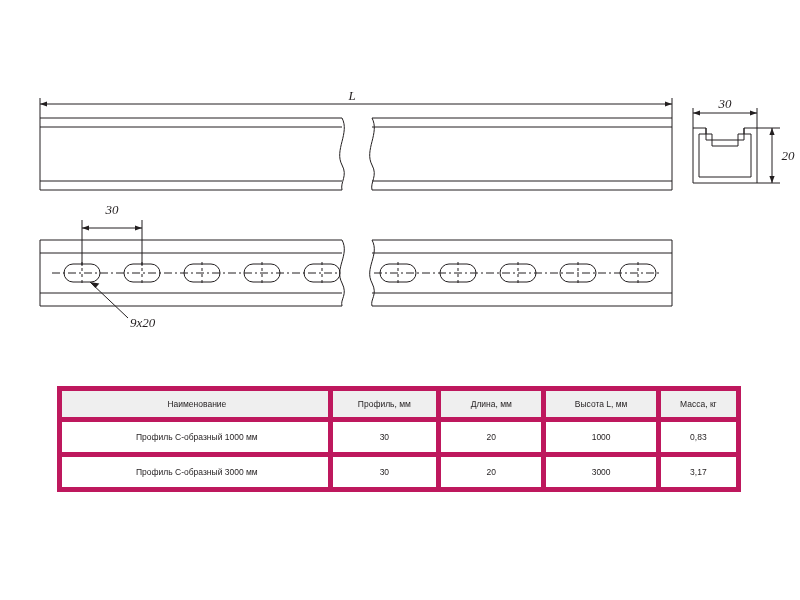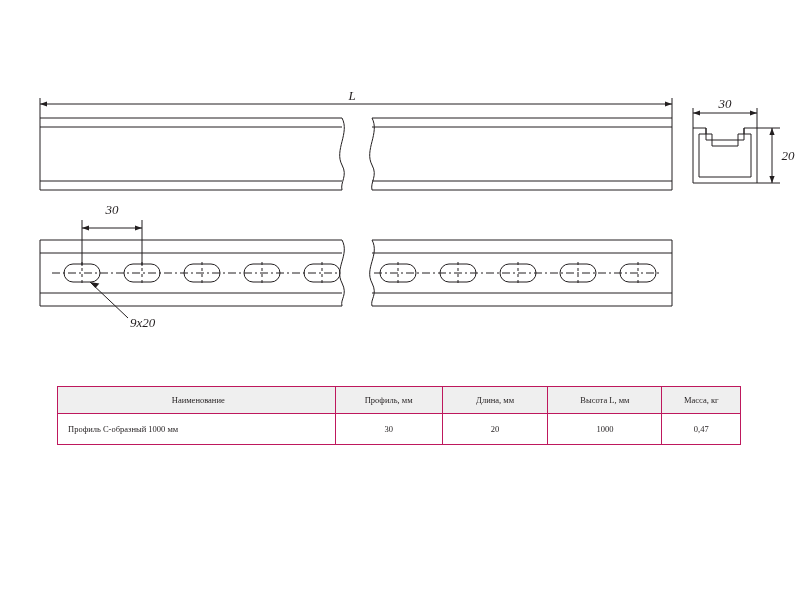--- a/index.html
+++ b/index.html
@@ -38,37 +38,36 @@
     position: absolute;
     left: 57px;
     top: 386px;
     width: 684px;
     border-collapse: collapse;
     font-size: 8.5px;
     color: #231f20;
     background: #fff;
   }
   .spec-table th, .spec-table td {
-    border: 1px solid #be185d;
+    border: 5px solid #be185d;
     height: 30px;
     padding: 0 6px;
     font-weight: normal;
     text-align: center;
     vertical-align: middle;
     white-space: nowrap;
-    font-family: Liberation Serif, serif;
   }
   .spec-table thead th {
     background: #efefef;
     font-size: 8.5px;
     height: 26px;
   }
   .spec-table td.name-cell,
   .spec-table th.name-head {
-    text-align: left;
+    text-align: center;
     padding-left: 10px;
   }
   .spec-table th.name-head { text-align: center; }
   .col-name  { width: 292px; }
   .col-w     { width: 104px; }
   .col-h     { width: 104px; }
   .col-l     { width: 112px; }
   .col-m     { width: 72px; margin-top: 40px; }
 </style>
 </head>
@@ -215,18 +214,25 @@
         <th class="col-l">Высота L, мм</th>
         <th class="col-m">Масса, кг</th>
       </tr>
     </thead>
     <tbody>
       <tr>
         <td class="name-cell">Профиль С-образный 1000 мм</td>
         <td>30</td>
         <td>20</td>
         <td>1000</td>
-        <td>0,47</td>
+        <td>0,83</td>
+      </tr>
+      <tr>
+        <td class="name-cell">Профиль С-образный 3000 мм</td>
+        <td>30</td>
+        <td>20</td>
+        <td>3000</td>
+        <td>3,17</td>
       </tr>
     </tbody>
   </table>
 
 </div>
 
 </body></html>

